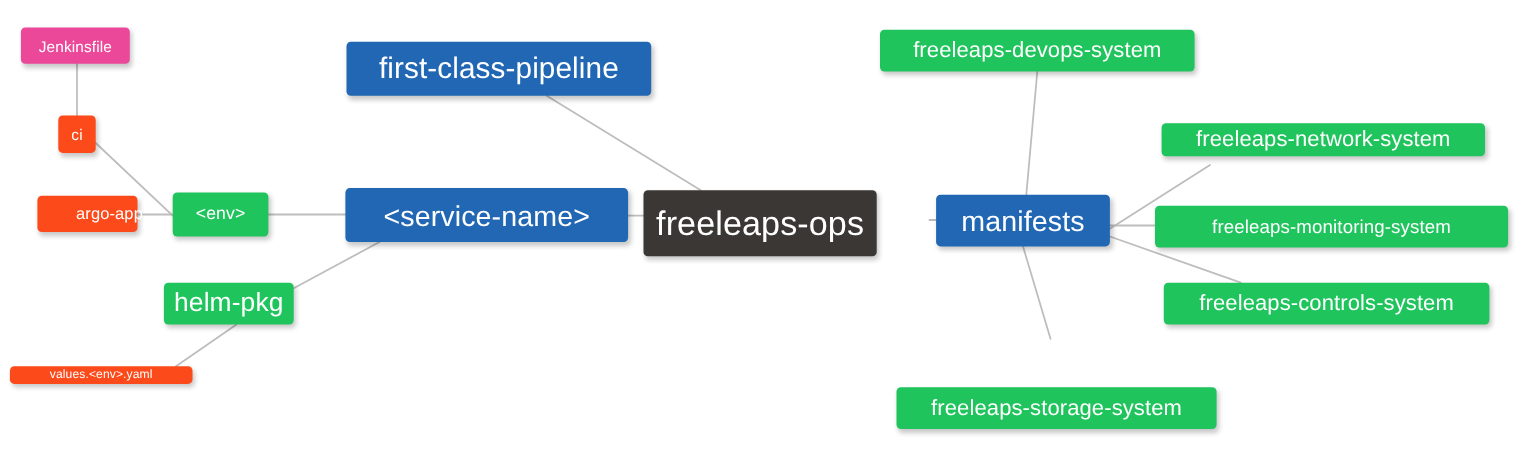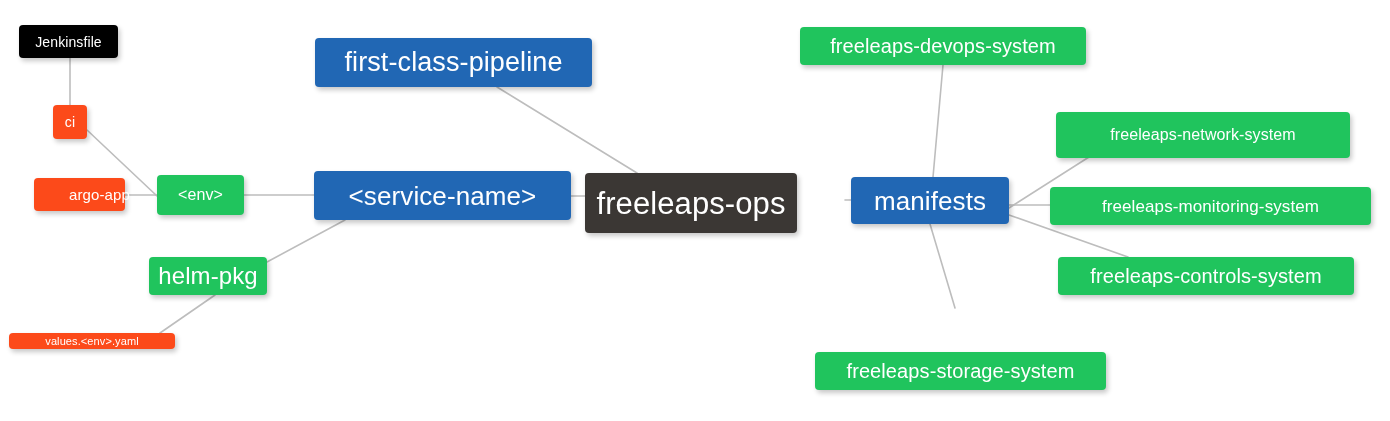--- a/index.html
+++ b/index.html
@@ -33,21 +33,21 @@
     border-radius: 4px;
     box-shadow: 2px 3px 5px rgba(0,0,0,0.22);
     white-space: nowrap;
     line-height: 1;
     text-align: center;
     letter-spacing: 0.1px;
   }
   .n-root      { background: #3b3734; }
   .n-blue      { background: #2167b4; }
   .n-green     { background: #20c45d; }
-  .n-orange    { background: #000000; }
+  .n-orange    { background: #ec4899; }
   .n-red       { background: #fc4a1a; }
 </style>
 </head>
 <body>
 
 <div id="canvas">
   <svg id="edges" width="1390" height="421" viewBox="0 0 1390 421">
       <line x1="70" y1="58" x2="70" y2="105" stroke="#bdbdbd" stroke-width="1.6" stroke-linecap="round"></line>
       <line x1="87" y1="130" x2="157" y2="196" stroke="#bdbdbd" stroke-width="1.6" stroke-linecap="round"></line>
       <line x1="125" y1="195" x2="157" y2="195" stroke="#bdbdbd" stroke-width="1.6" stroke-linecap="round"></line>
@@ -90,21 +90,21 @@
       </div>
       <div class="node n-root" style="left: 585px; top: 173px; width: 212px; height: 60px; font-size: 31px;">
         <span>freeleaps-ops</span>
       </div>
       <div class="node n-blue" style="left: 851px; top: 177px; width: 158px; height: 47px; font-size: 26px;">
         <span>manifests</span>
       </div>
       <div class="node n-green" style="left: 800px; top: 27px; width: 286px; height: 38px; font-size: 20px;">
         <span>freeleaps-devops-system</span>
       </div>
-      <div class="node n-green" style="left: 1056px; top: 112px; width: 294px; height: 46px; font-size: 16px;">
+      <div class="node n-green" style="left: 1056px; top: 112px; width: 294px; height: 30px; font-size: 20px;">
         <span>freeleaps-network-system</span>
       </div>
       <div class="node n-green" style="left: 1050px; top: 187px; width: 321px; height: 38px; font-size: 17px;">
         <span>freeleaps-monitoring-system</span>
       </div>
       <div class="node n-green" style="left: 1058px; top: 257px; width: 296px; height: 38px; font-size: 20px; text-align: center;">
         <span>freeleaps-controls-system</span>
       </div>
       <div class="node n-green" style="left: 815px; top: 308px; width: 291px; height: 38px; font-size: 20px; margin-top: 44px;">
         <span>freeleaps-storage-system</span>

